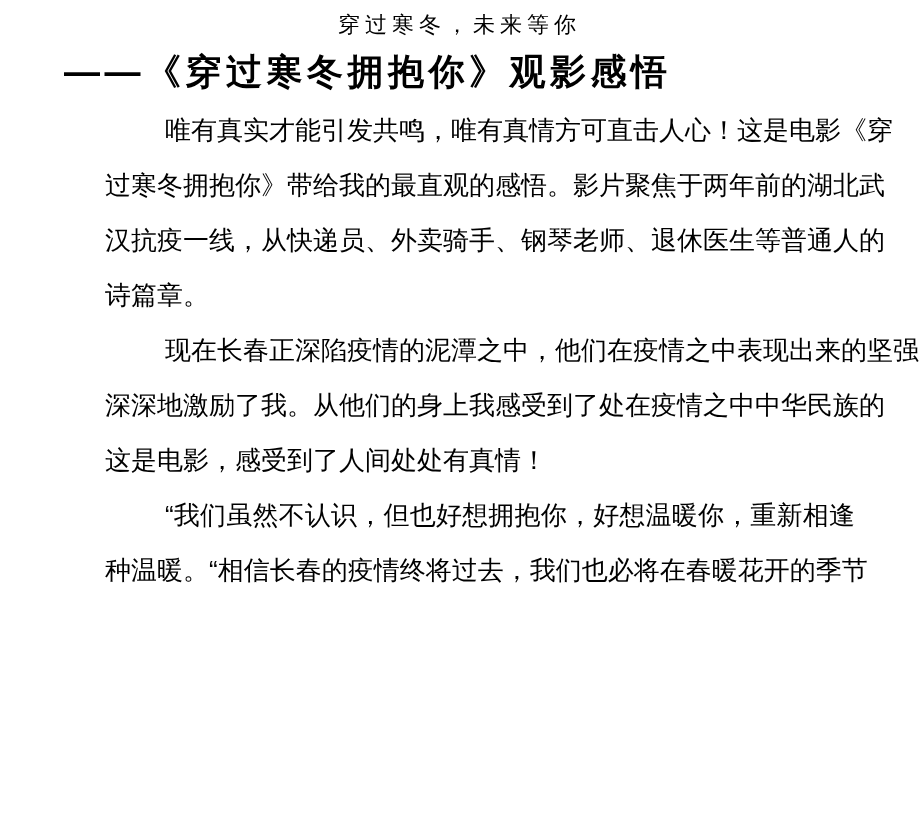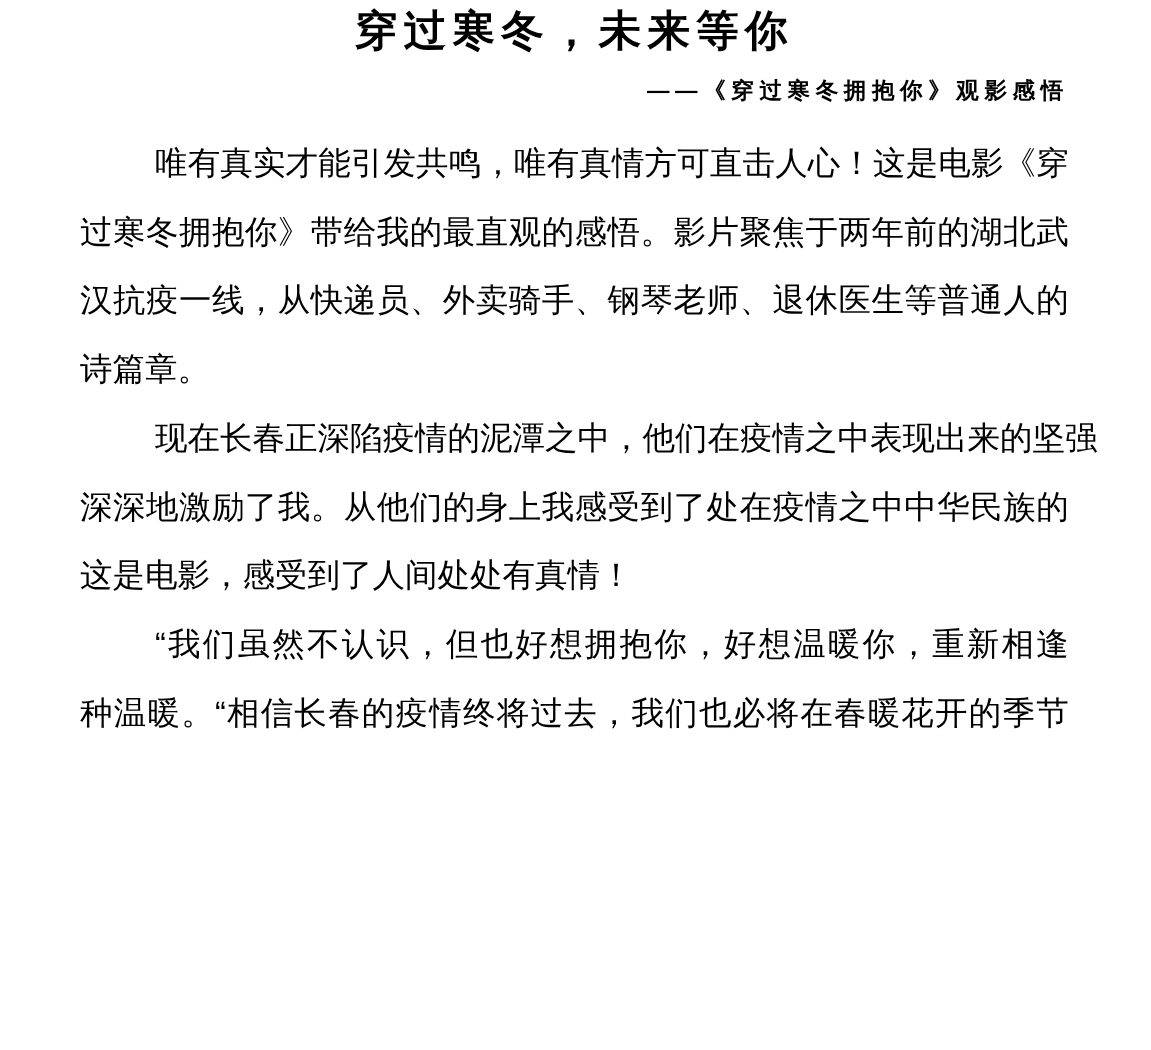--- a/index.html
+++ b/index.html
@@ -13,46 +13,47 @@
     height: 840px;
     background: #ffffff;
     color: #000000;
     box-sizing: border-box;
     padding: 2px 66px 0 64px;
     overflow: hidden;
     font-family: "Liberation Sans", "DejaVu Sans", sans-serif;
   }
   .essay-title {
     margin: 0;
-    font-size: 34px;
-    font-weight: bold;
+    font-size: 22px;
+    font-weight: normal;
     line-height: 46px;
     letter-spacing: 5px;
     text-align: center;
     white-space: nowrap;
   }
   .essay-subtitle {
-    font-size: 18px;
+    font-size: 36px;
     font-weight: bold;
     line-height: 48px;
     letter-spacing: 4.5px;
-    text-align: right;
+    text-align: left;
     white-space: nowrap;
   }
   .essay-body {
     margin-top: 7px;
   }
   .body-line {
     font-size: 26px;
     line-height: 55px;
     letter-spacing: 0;
     text-align: justify;
     text-align-last: justify;
     text-justify: inter-character;
     white-space: nowrap;
+    margin-left: 41px;
   }
   .first-line {
     text-indent: 60px;
   }
   .para-last {
     text-align-last: left;
   }
 </style>
 </head>
 <body>

